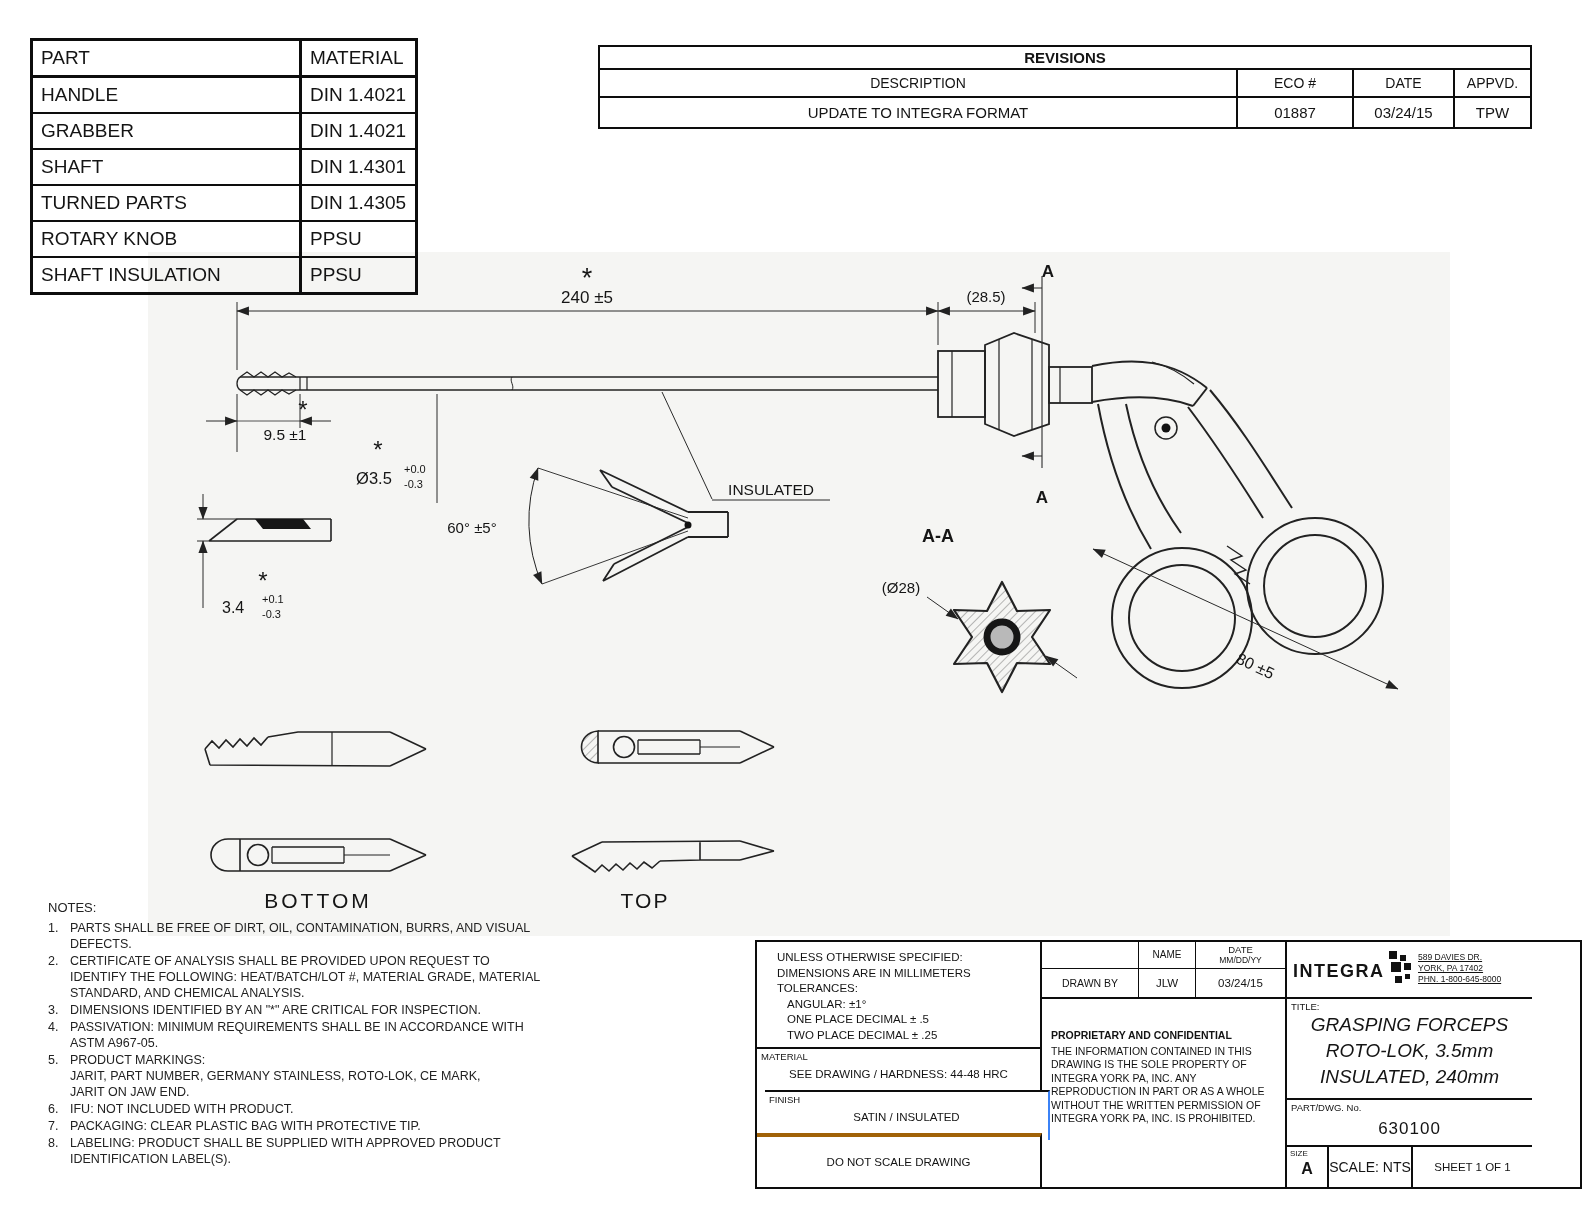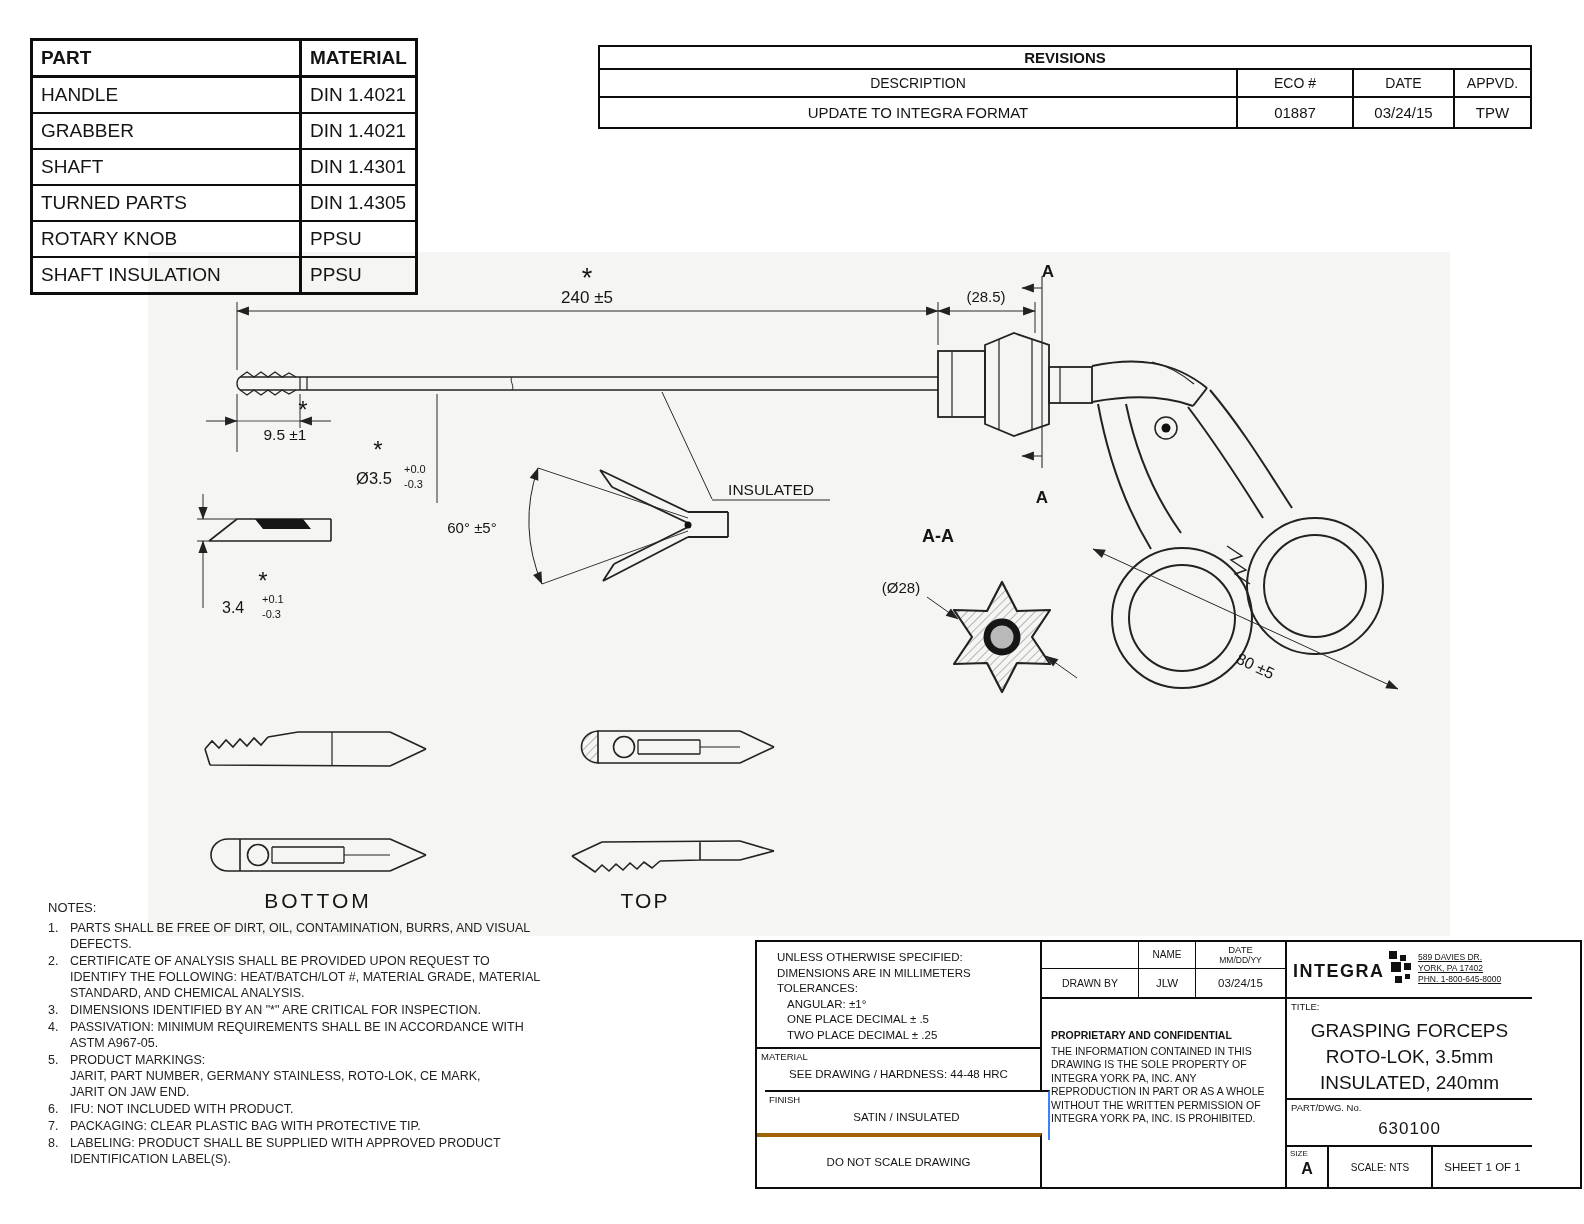--- a/index.html
+++ b/index.html
@@ -11,21 +11,21 @@
     color:#141414;
     overflow:hidden;
   }
   .abs{position:absolute;}
   svg text{font-family:"Liberation Sans",sans-serif;}
 
   
   .parts-table{left:30px;top:38px;width:382px;border:3px solid #0d0d0d;}
   .pt-row{display:flex;height:34px;border-bottom:2px solid #0d0d0d;}
   .pt-row:last-child{border-bottom:none;}
-  .pt-row.pt-head{border-bottom:3px solid #0d0d0d;font-weight:bold;}
+  .pt-row.pt-head{border-bottom:3px solid #0d0d0d;font-weight:normal;}
   .pt-c1{width:250px;border-right:3px solid #0d0d0d;padding:0 8px;line-height:34px;font-size:19px;white-space:nowrap;}
   .pt-c2{flex:1;padding:0 8px;line-height:34px;font-size:19px;white-space:nowrap;}
 
   
   .rev-table{left:598px;top:45px;width:930px;border:2px solid #0d0d0d;}
   .rev-title{height:21px;line-height:21px;text-align:center;font-weight:bold;font-size:15px;border-bottom:2px solid #0d0d0d;}
   .rev-row{display:flex;text-align:center;}
   .rev-row.rhead{height:26px;line-height:26px;font-size:14px;border-bottom:2px solid #0d0d0d;}
   .rev-row.rdata{height:29px;line-height:29px;font-size:15px;}
   .rc-desc{width:636px;border-right:2px solid #0d0d0d;}
@@ -64,28 +64,28 @@
   .tn-data .tn-c2,.tn-data .tn-c3{font-size:11.5px;line-height:28px;}
   .tb-prop{left:285px;top:55px;width:245px;height:190px;border-top:2px solid #0d0d0d;border-right:2px solid #0d0d0d;padding:30px 9px 0 9px;font-size:10.5px;line-height:13.5px;}
   .tb-prop-title{font-weight:bold;margin-bottom:2px;}
   .tb-right{left:530px;top:0;width:245px;height:245px;}
   .tb-right > div{position:absolute;box-sizing:border-box;left:0;width:245px;}
   .tb-logo{top:0;height:57px;border-bottom:2px solid #0d0d0d;}
   .integra-name{position:absolute;left:6px;top:19px;font-size:18px;letter-spacing:1.5px;font-weight:600;}
   .integra-logo{position:absolute;left:100px;top:9px;width:26px;height:36px;}
   .integra-address{position:absolute;left:131px;top:10px;font-size:8.5px;line-height:11px;white-space:nowrap;text-decoration:underline;}
   .tb-title-sec{top:57px;height:101px;border-bottom:2px solid #0d0d0d;}
-  .tb-title-lines{margin-top:19px;text-align:center;font-size:19px;line-height:26px;}
+  .tb-title-lines{margin-top:13px;text-align:center;font-size:19px;line-height:26px;font-style:italic;}
   .tb-part-sec{top:158px;height:47px;border-bottom:2px solid #0d0d0d;}
   .tb-part-number{text-align:center;font-size:17px;letter-spacing:1px;margin-top:19px;}
   .tb-size-row{top:205px;height:40px;display:flex;}
   .ts-size{width:42px;border-right:2px solid #0d0d0d;position:relative;box-sizing:border-box;}
   .ts-size-label{position:absolute;left:3px;top:2px;font-size:8px;}
   .ts-size-value{position:absolute;left:0;right:0;top:13px;text-align:center;font-weight:bold;font-size:16px;}
-  .ts-scale{width:104px;border-right:2px solid #0d0d0d;display:flex;align-items:center;justify-content:center;font-size:10px;box-sizing:border-box;}
+  .ts-scale{width:84px;border-right:2px solid #0d0d0d;display:flex;align-items:center;justify-content:center;font-size:14px;box-sizing:border-box;}
   .ts-sheet{flex:1;display:flex;align-items:center;justify-content:center;font-size:11.5px;}
 </style>
 </head>
 <body>
 
 <svg class="abs" style="left:0;top:0;" width="1584" height="1224" viewBox="0 0 1584 1224">
   <defs>
     <marker id="arr" viewBox="0 0 12 10" markerWidth="13" markerHeight="11" refX="11.5" refY="5" orient="auto-start-reverse" markerUnits="userSpaceOnUse">
       <path d="M0.5,0.8 L12,5 L0.5,9.2 Z" fill="#222"></path>
     </marker>

